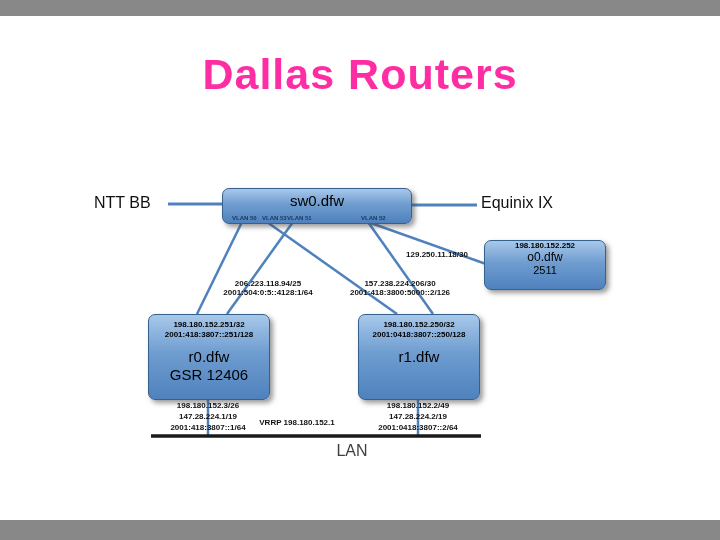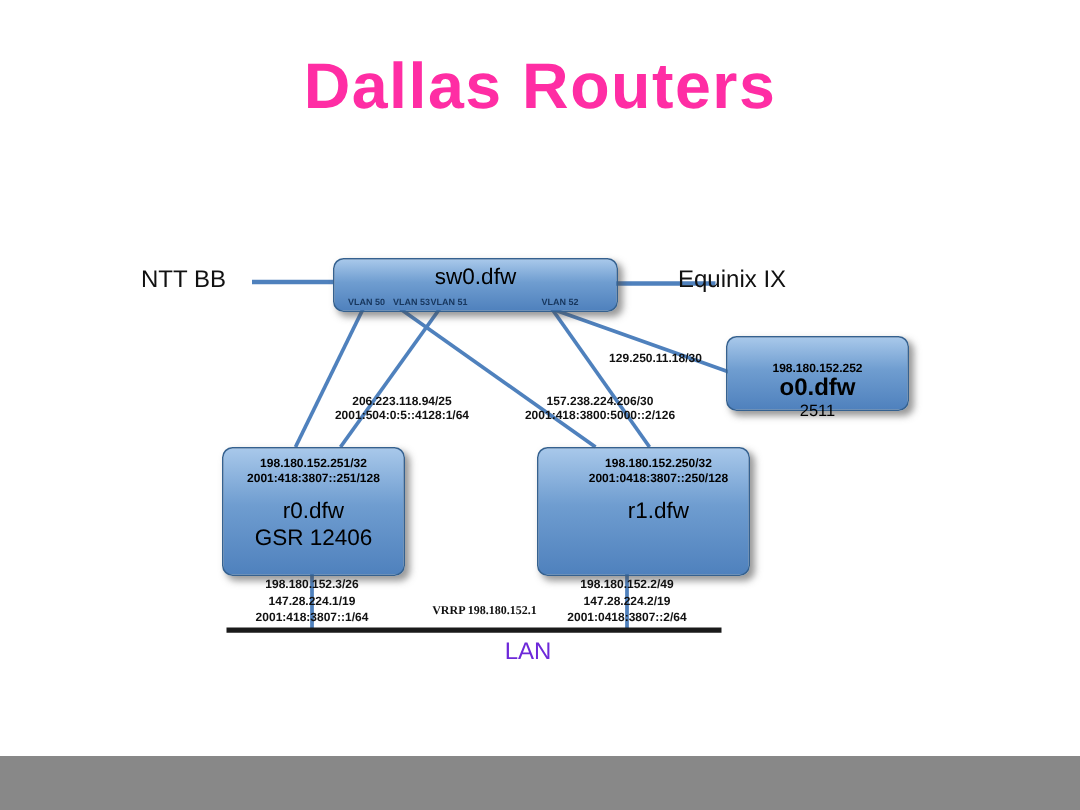--- a/index.html
+++ b/index.html
@@ -1,66 +1,66 @@
 <!DOCTYPE html>
 <html><head>
 <meta charset="utf-8">
 <style>
   html,body{margin:0;padding:0;background:#888;}
   .slide{
     position:relative;width:720px;height:504px;background:#ffffff;
-    font-family:"Liberation Sans",sans-serif;overflow:hidden;margin:0 auto;
+    font-family:"Liberation Sans",sans-serif;overflow:hidden;margin:16px auto;
   }
   .wires{position:absolute;left:0;top:0;width:720px;height:540px;z-index:1;}
   .title{
     position:absolute;left:0;top:34px;width:720px;margin:0;text-align:center;
     font-size:43px;font-weight:bold;color:#ff2da4;letter-spacing:1px;z-index:3;
   }
   .sidelabel{position:absolute;font-size:16px;color:#111;z-index:3;}
   .ntt{left:94px;top:178px;}
-  .equinix{left:452px;top:178px;}
+  .equinix{left:481px;top:178px;}
   .box{
     position:absolute;z-index:2;border:1px solid #35618f;border-radius:7px;
     background:linear-gradient(to bottom,#a8c8ea 0%,#6f9dd0 45%,#4f81bd 100%);
     box-shadow:3px 3px 5px rgba(70,70,70,0.55);
     color:#000;text-align:center;
   }
   .switch{left:222px;top:172px;width:188px;height:34px;}
   .sw-name{font-size:15px;padding-top:3px;}
   .vlan{position:absolute;bottom:2px;font-size:6px;font-weight:bold;color:#17365d;white-space:nowrap;}
   .v0{left:9px;} .v1{left:39px;} .v2{left:64px;} .v3{left:138px;}
   .o0box{left:484px;top:224px;width:120px;height:48px;}
-  .o0box .ip{font-size:8px;font-weight:bold;padding-top:16px;}
-  .o0box .name{font-size:16px;font-weight:bold;}
+  .o0box .ip{font-size:8px;font-weight:bold;padding-top:0;}
+  .o0box .name{font-size:12px;}
   .o0box .model{font-size:11px;}
   .rbox{width:120px;height:84px;}
   .r0box{left:148px;top:298px;}
-  .r1box{left:358px;top:298px;padding-left:20px;}
+  .r1box{left:358px;top:298px;}
   .rbox .ip{font-size:8px;font-weight:bold;line-height:10px;}
   .rbox .ip.first{padding-top:5px;}
   .rbox .name{font-size:15px;margin-top:8px;line-height:18px;}
   .rbox .model{font-size:15px;line-height:18px;}
   .linklabel{
     position:absolute;z-index:3;transform:translateX(-50%);text-align:center;
     font-size:8px;font-weight:bold;color:#111;line-height:9px;white-space:nowrap;
   }
   .ll-ntt-r0{left:215px;top:229px;}
   .ll-ntt-o0{left:437px;top:234px;}
   .ll-equinix{left:268px;top:263px;}
   .ll-ntt-r1{left:400px;top:263px;}
   .addrs{
     position:absolute;z-index:3;transform:translateX(-50%);text-align:center;
     font-size:8px;font-weight:bold;color:#111;line-height:11px;white-space:nowrap;
   }
   .addrs-r0{left:208px;top:384px;text-align:center;}
   .addrs-r1{left:418px;top:384px;}
-  .vrrp{position:absolute;left:323px;top:402px;transform:translateX(-50%);
-    font-size:8px;font-weight:bold;color:#111;z-index:3;white-space:nowrap;font-family:Liberation Serif, serif;}
+  .vrrp{position:absolute;left:297px;top:402px;transform:translateX(-50%);
+    font-size:8px;font-weight:bold;color:#111;z-index:3;white-space:nowrap;}
   .lanlabel{position:absolute;left:352px;top:426px;transform:translateX(-50%);
-    font-size:16px;color:#6d28d9;z-index:3;}
+    font-size:16px;color:#404040;z-index:3;}
   .footer{position:absolute;left:28px;top:510px;font-size:13px;color:#3b82f6;z-index:3;}
 </style>
 </head>
 <body>
 
 <div class="slide">
 
   <svg class="wires" viewBox="0 0 720 540">
     <line x1="168" y1="188" x2="222" y2="188" stroke="#4f81bd" stroke-width="3"></line>
     <line x1="410" y1="189" x2="477" y2="189" stroke="#4f81bd" stroke-width="3"></line>

